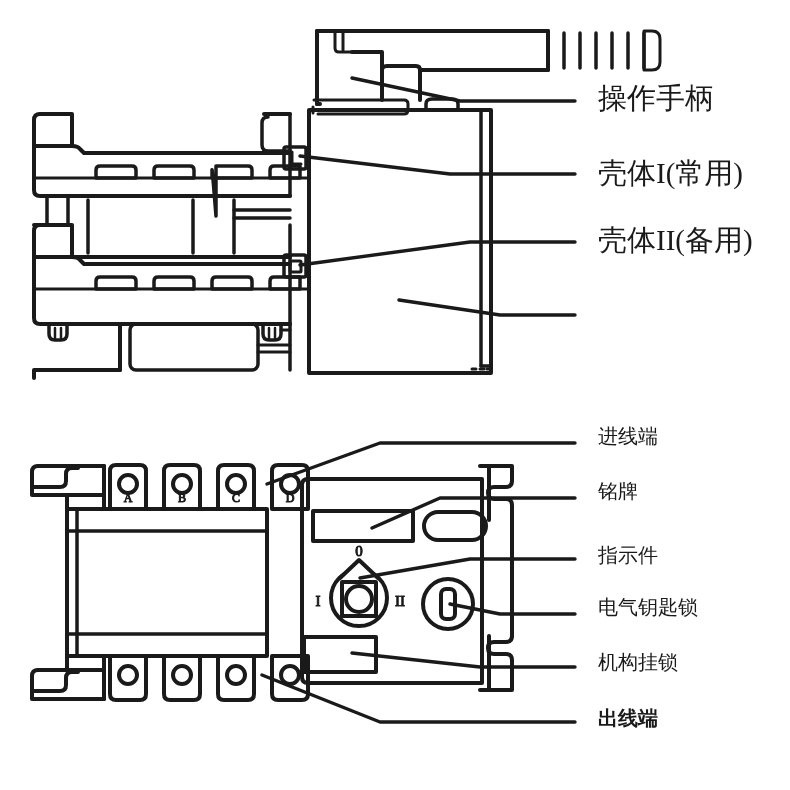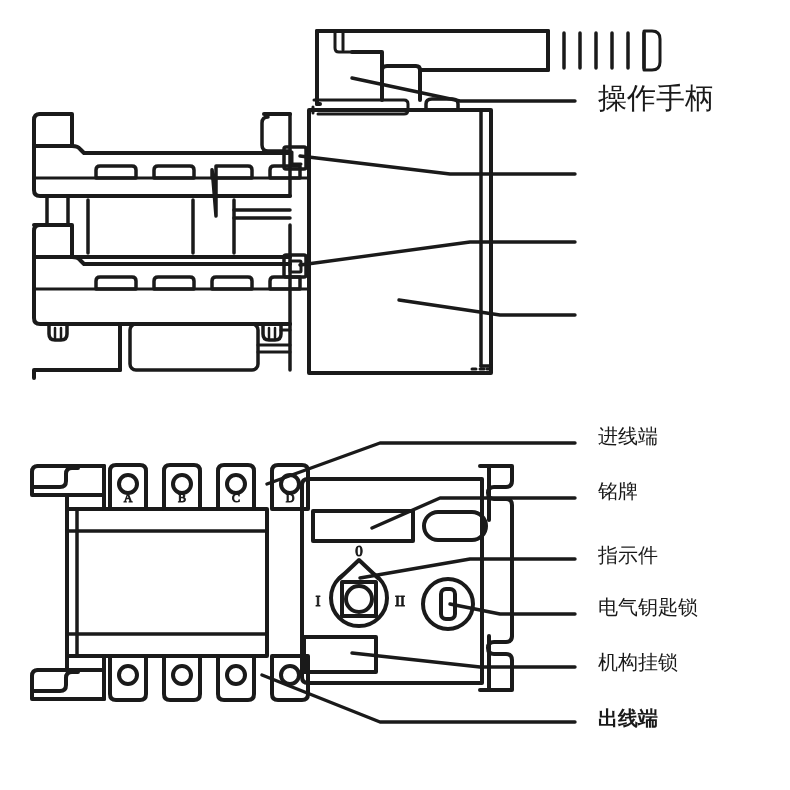--- a/index.html
+++ b/index.html
@@ -272,20 +272,22 @@
 
       <text class="tiny-mark" x="359" y="556" text-anchor="middle">0</text>
       <text class="tiny-mark" x="318" y="606" text-anchor="middle">I</text>
       <text class="tiny-mark" x="400" y="606" text-anchor="middle">II</text>
 
     </g>
   </svg>
 
   <div class="labels">
     <div class="label" style="left:586px; top:84px;">操作手柄</div>
+    <div class="label" style="left:586px; top:159px;">壳体I(常用)</div>
+    <div class="label" style="left:586px; top:226px;">壳体II(备用)</div>
 
     <div class="label label-bottom" style="left:586px; top:426px;">进线端</div>
     <div class="label label-bottom" style="left:586px; top:481px;">铭牌</div>
     <div class="label label-bottom" style="left:586px; top:545px;text-align:right;">指示件</div>
     <div class="label label-bottom" style="left:586px; top:652px;">机构挂锁</div>
     <div class="label label-bottom" style="left:586px; top:597px;">电气钥匙锁</div>
     <div class="label label-bottom" style="left:586px; top:708px;font-weight:bold;">出线端</div>
   </div>
 
 </div>

